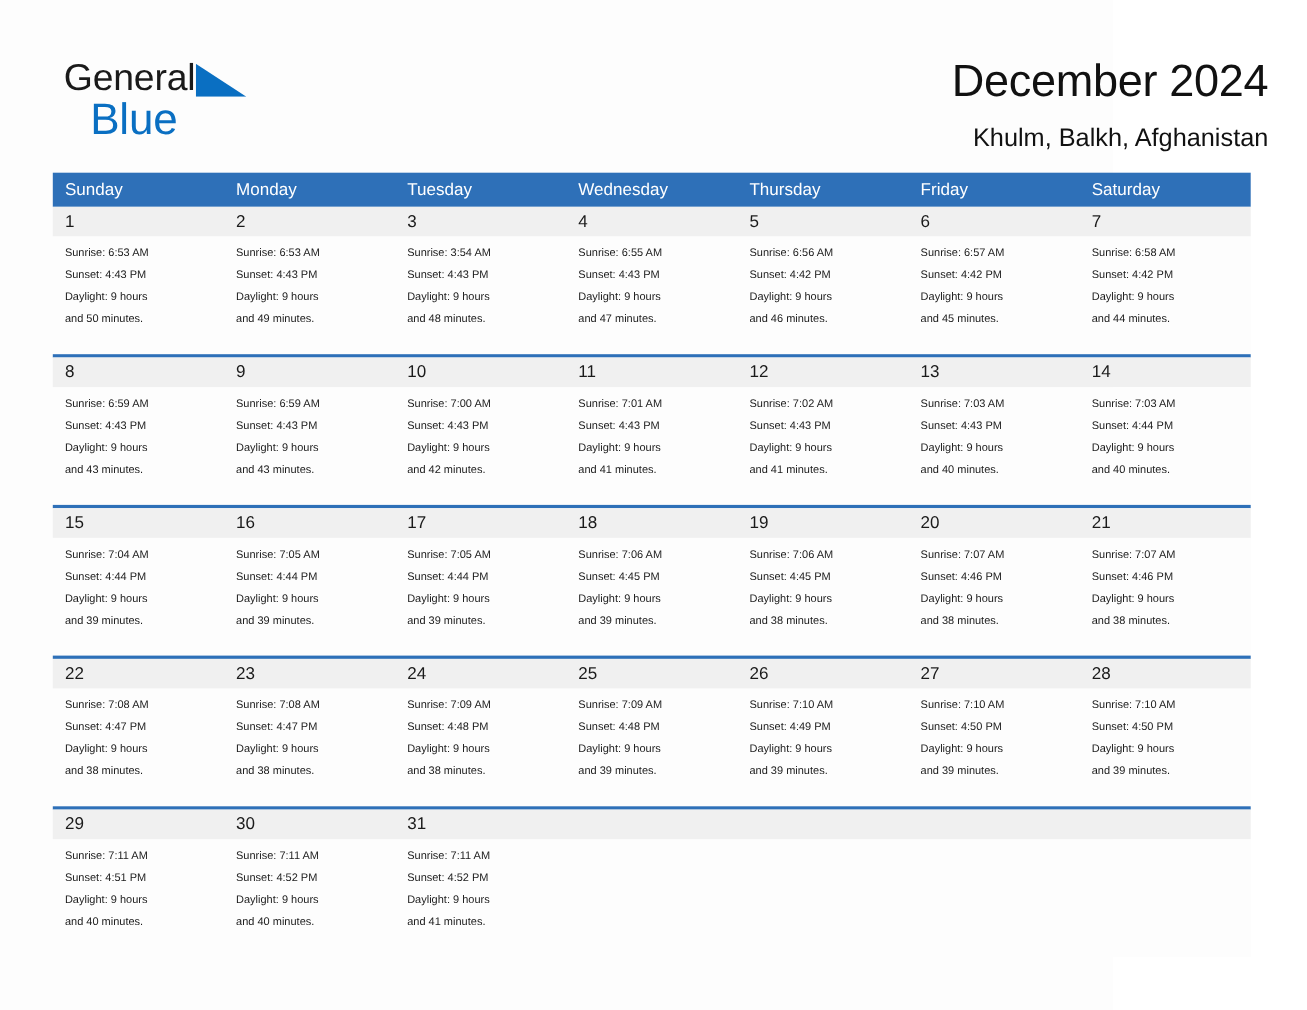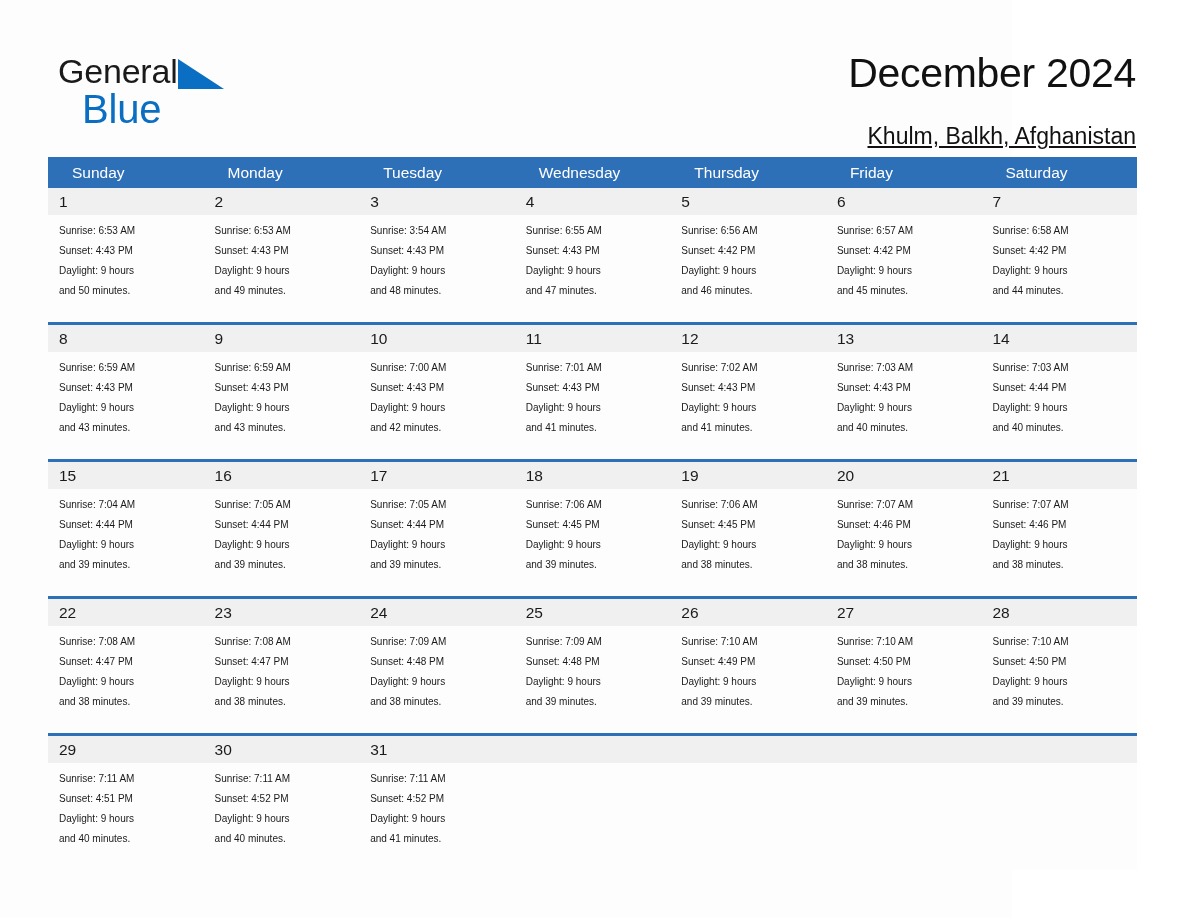--- a/index.html
+++ b/index.html
@@ -60,60 +60,59 @@
     margin-left: 24px;
     height: 36px;
     line-height: 36px;
     font-size: 40px;
     color: #0a6fc2;
     letter-spacing: -0.2px;
   }
 
   .title-block {
     position: absolute;
-    right: 52px;
+    right: 35px;
     top: 48px;
     text-align: right;
     width: 700px;
   }
   .cal-title {
     font-size: 41px;
     font-weight: normal;
     color: #111111;
     line-height: 50px;
     letter-spacing: -0.3px;
   }
   .cal-subtitle {
-    margin-top: 24px;
+    margin-top: 13px;
     font-size: 23px;
     font-weight: normal;
     color: #111111;
     line-height: 28px;
-    text-decoration: underline;
   }
 
   
   .calendar {
     position: absolute;
     left: 48px;
     top: 157px;
     width: 1089px;
   }
   .weekhead {
     display: flex;
     width: 100%;
     background: #2e70b8;
     height: 31px;
   }
   .weekhead .hcell {
     flex: 1 1 0;
     color: #ffffff;
     font-size: 15.5px;
     line-height: 31px;
-    padding-left: 24px;
+    padding-left: 11px;
     white-space: nowrap;
   }
 
   .week {
     width: 100%;
     border-top: 3px solid #2e70b8;
   }
   .week:first-of-type { border-top: none; }
 
   .week-dates {

